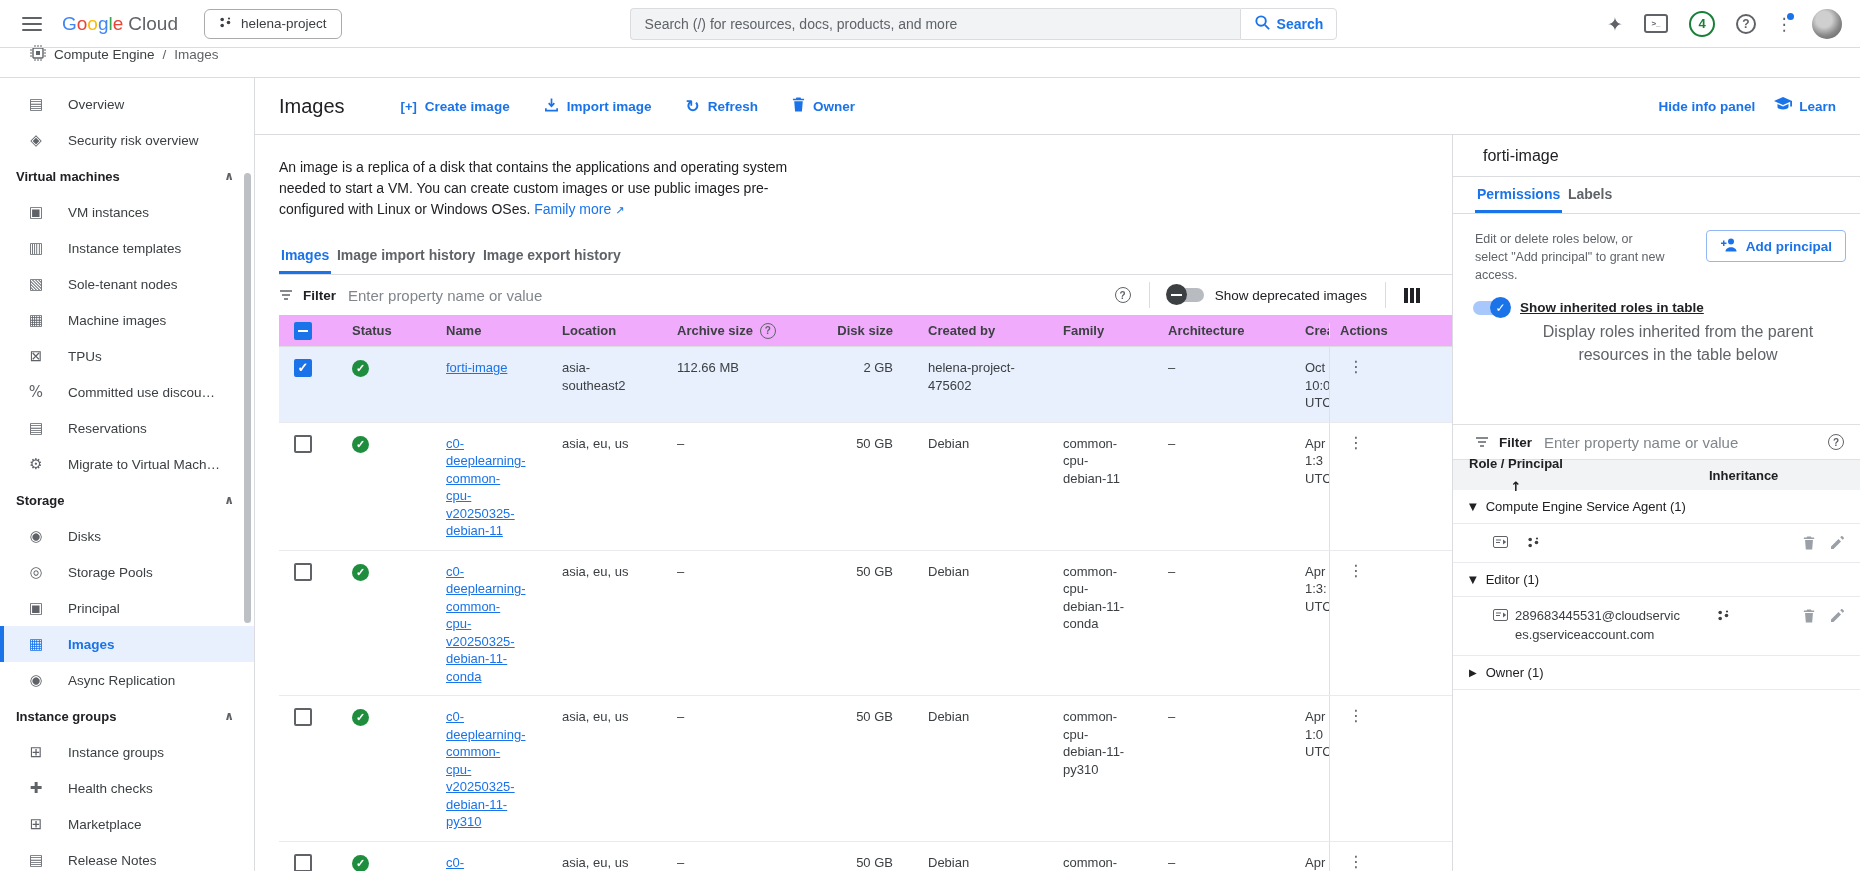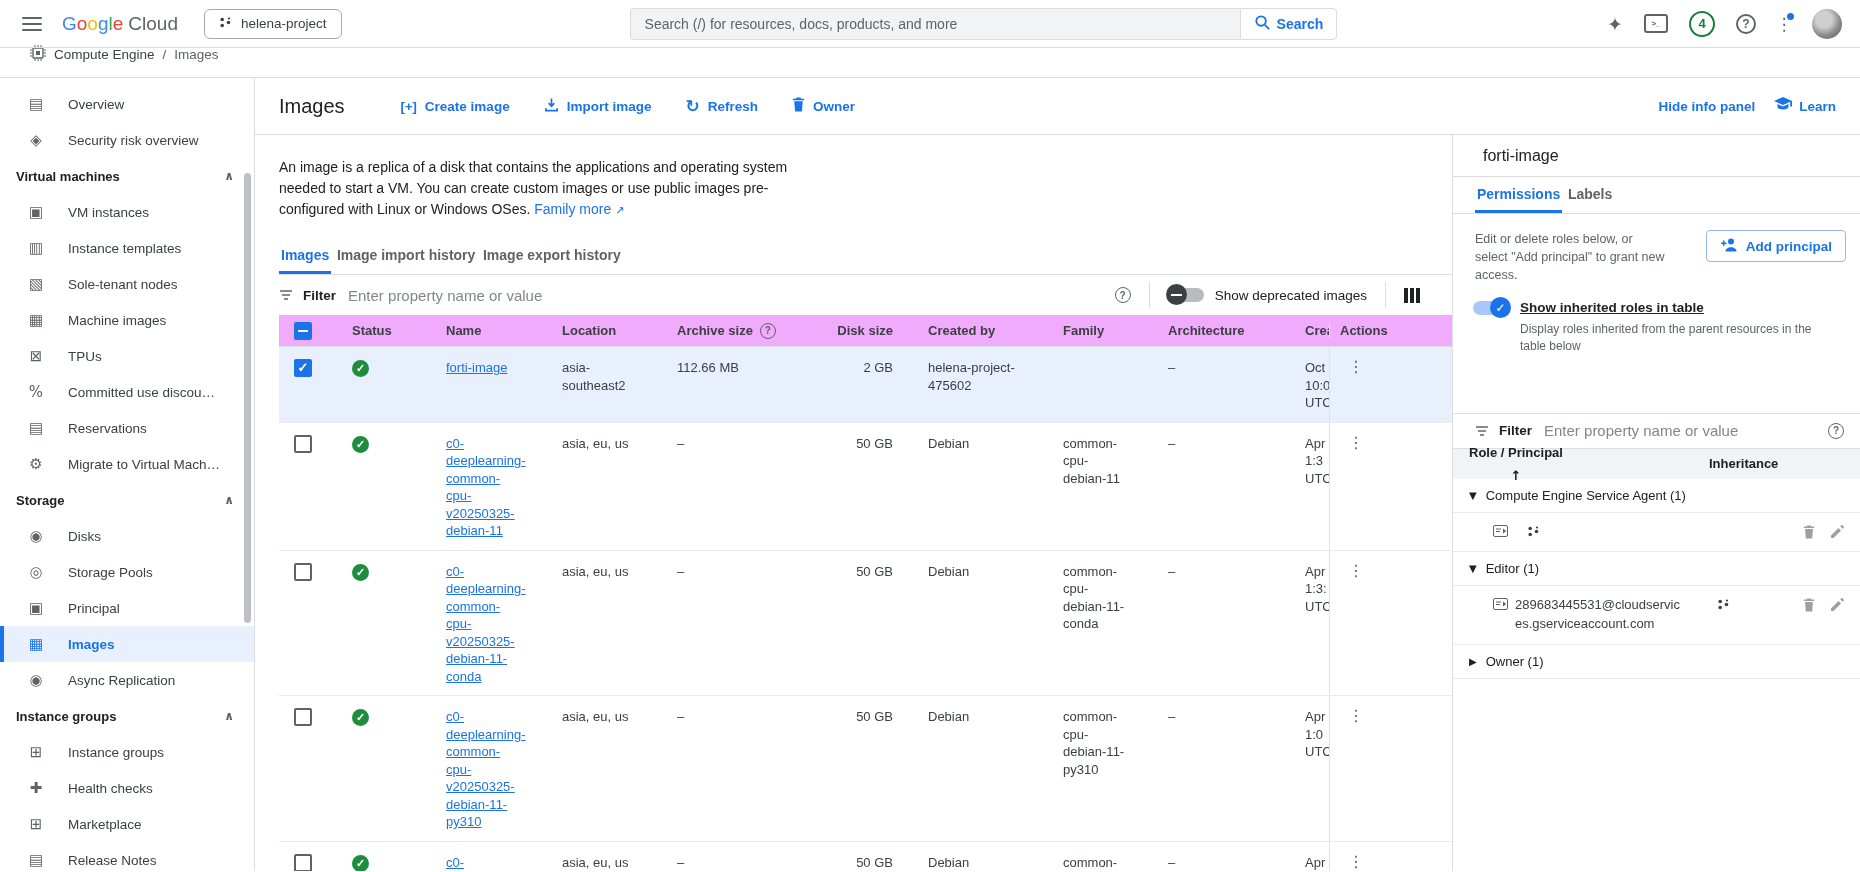--- a/index.html
+++ b/index.html
@@ -120,21 +120,21 @@
   .dots-btn { background:none; border:none; color:#5f6368; font-size:16px; cursor:pointer; line-height:1; }
   .dots-btn::before { content:"⋮"; font-family:"DejaVu Sans",sans-serif; }
 
   
   .ip-title { height:42px; display:flex; align-items:center; padding:0 30px; font-size:16px; color:#202124; border-bottom:1px solid #dadce0; }
   .ip-tabs { display:flex; gap:46px; padding:0 22px; border-bottom:1px solid #dadce0; }
   .ip-note-row { display:flex; padding:16px 14px 0 22px; align-items:flex-start; }
   .ip-note { width:190px; font-size:12.5px; color:#5f6368; line-height:1.45; }
   .add-principal { margin-left:auto; display:flex; align-items:center; gap:8px; height:32px; padding:0 13px; background:#fff; border:1px solid #93b7f2; border-radius:4px; color:#1a73e8; font-size:13.5px; font-weight:bold; cursor:pointer; font-family:"Liberation Sans",sans-serif; }
   .ip-toggle-row { display:flex; align-items:flex-end; padding:16px 0 0 20px;text-decoration:underline; }
-  .ip-toggle-desc { padding:6px 24px 0 67px; font-size:12px; color:#5f6368; line-height:1.4; }
+  .ip-toggle-desc { padding:6px 24px 0 67px; font-size:16px; color:#5f6368; line-height:1.4;text-align:center; }
   .ip-filter { display:flex; align-items:center; height:36px; margin-top:58px; border-top:1px solid #e0e0e0; border-bottom:1px solid #e0e0e0; padding:0 16px 0 22px; }
   .ip-thead { display:flex; align-items:center; height:30px; background:#f1f3f4; padding:0 16px; font-weight:bold; font-size:13px; color:#202124; }
   .ip-col-role { display:flex; align-items:center; gap:8px; cursor:pointer;flex-direction:column; }
   .sort-arrow::before { content:"↑"; font-weight:bold; }
   .ip-col-inh { margin-left:auto; width:135px; }
   .ip-row { border-bottom:1px solid #e8eaed; }
   .ip-row.grp { display:flex; align-items:center; height:34px; padding-left:16px; gap:9px; cursor:pointer; }
   .grp-caret { font-size:10px; color:#202124; }
   .grp-label { font-size:13px; color:#202124; }
   .ip-row.pri { display:flex; align-items:flex-start; padding:10px 16px 10px 40px; }

